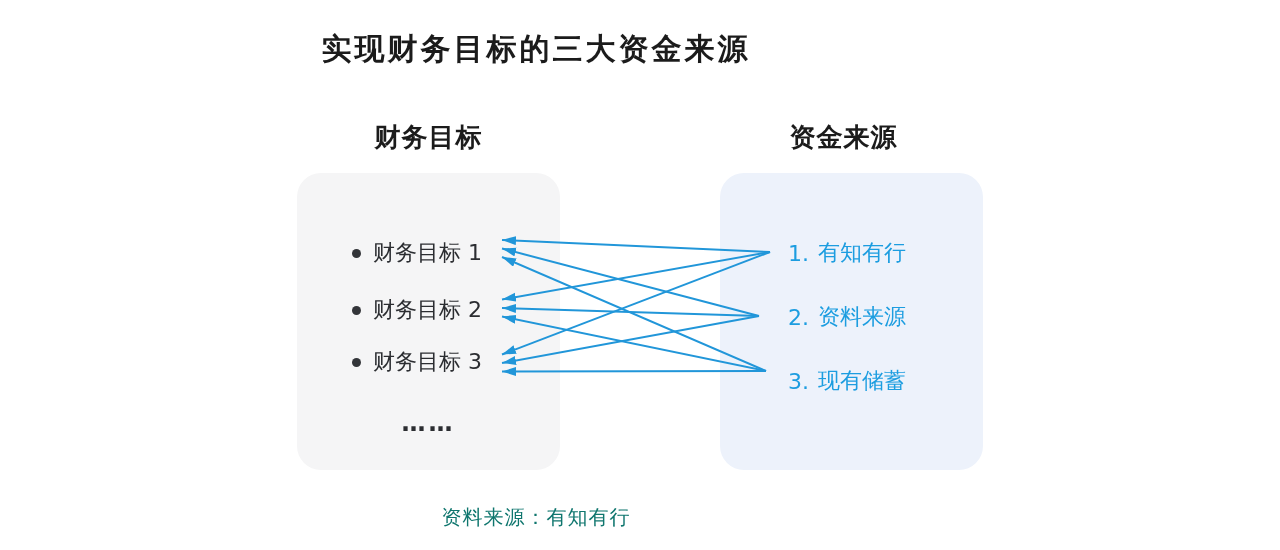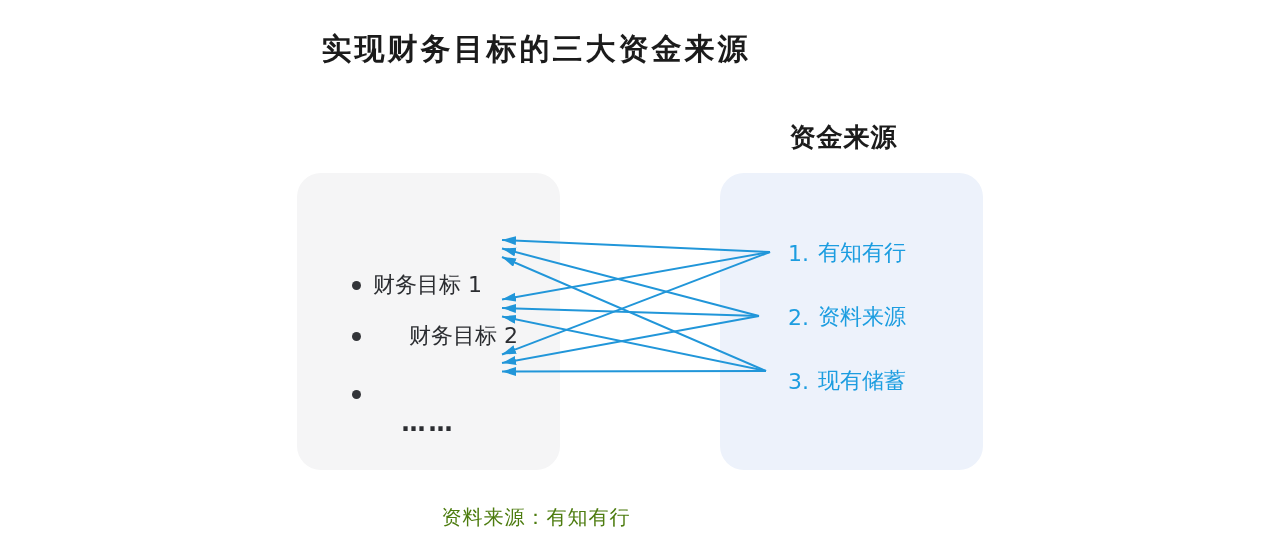--- a/index.html
+++ b/index.html
@@ -51,38 +51,37 @@
   .panel.sources { left: 720px; background: #edf2fb; }
 
   .goal-row {
     position: absolute;
     left: 0;
     width: 100%;
     height: 28px;
     display: flex;
     align-items: center;
     padding-left: 55px;
-    margin-top: 32px;
   }
   .goal-row .bullet {
     width: 9px;
     height: 9px;
     border-radius: 50%;
     background: #333539;
     margin-right: 12px;
     flex: 0 0 auto;
   }
   .goal-row .goal-text {
     font-size: 22px;
     font-weight: 500;
     color: #2b2d31;
     white-space: nowrap;
   }
   .goal-row.r1 { top: 66px; }
-  .goal-row.r2 { top: 117px; gap: 36px; }
+  .goal-row.r2 { top: 123px; }
   .goal-row.r3 { top: 175px; }
 
   .ellipsis {
     position: absolute;
     top: 236px;
     left: 0;
     width: 100%;
     text-align: center;
     font-size: 24px;
     font-weight: 700;
@@ -118,43 +117,45 @@
   }
 
   .footer {
     position: absolute;
     top: 504px;
     left: 0;
     width: 100%;
     text-align: center;
     font-size: 20px;
     letter-spacing: 1px;
-    color: #4d7c0f;
+    color: #0f766e;
   }
 </style>
 </head>
 <body>
 
 <div class="canvas">
 
   <div class="title">实现财务目标的三大资金来源</div>
 
+  <div class="col-header goals">财务目标</div>
   <div class="col-header sources">资金来源</div>
 
   <div class="panel goals">
     <div class="goal-row r1">
       <span class="bullet"></span>
       <span class="goal-text">财务目标 1</span>
     </div>
     <div class="goal-row r2">
       <span class="bullet"></span>
       <span class="goal-text">财务目标 2</span>
     </div>
     <div class="goal-row r3">
       <span class="bullet"></span>
+      <span class="goal-text">财务目标 3</span>
     </div>
     <div class="ellipsis">……</div>
   </div>
 
   <div class="panel sources">
     <div class="source-row r1">
       <span class="src-num">1.</span>
       <span class="src-label">有知有行</span>
     </div>
     <div class="source-row r2">

